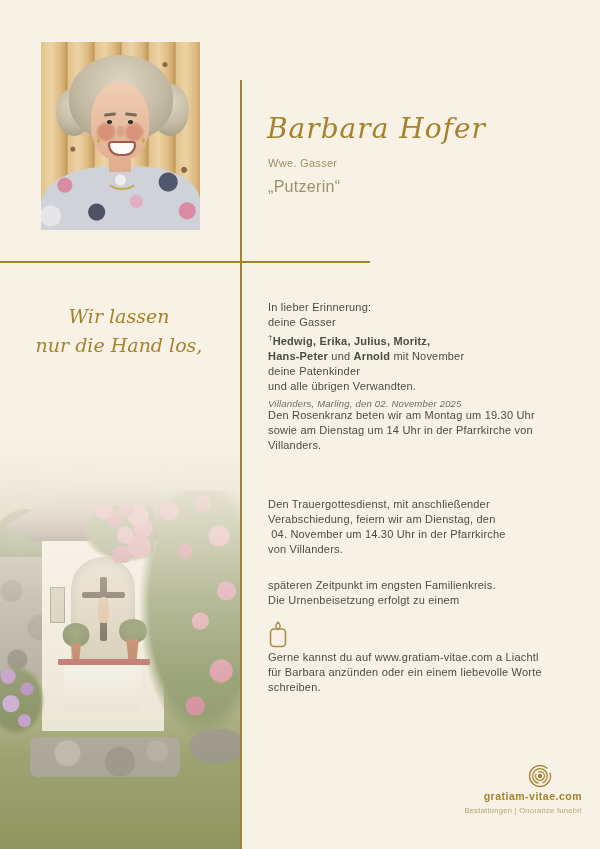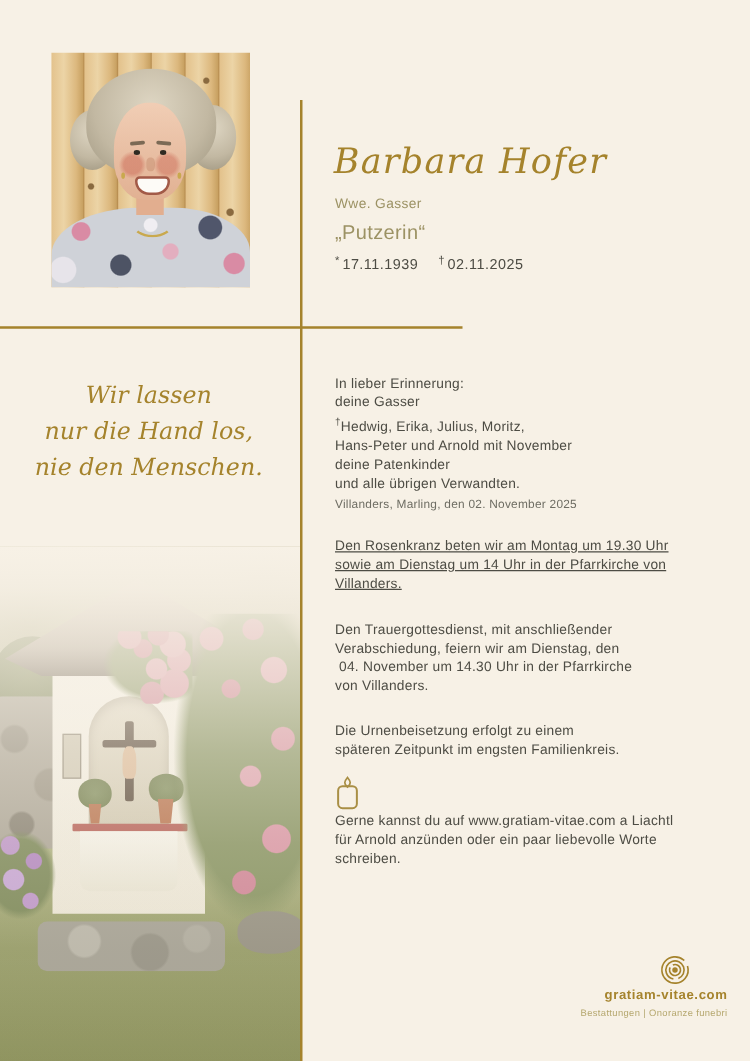--- a/index.html
+++ b/index.html
@@ -58,26 +58,26 @@
   .intro{position:absolute;left:268px;top:78px;font-size:11px;line-height:15px;letter-spacing:.2px;}
   .deceased-name{position:absolute;left:267px;top:112px;font-family:"DejaVu Serif",serif;font-style:italic;
       font-size:28px;color:#a5832c;letter-spacing:1px;}
   .widow{position:absolute;left:268px;top:157px;font-size:11px;color:#9c9264;letter-spacing:.3px;}
   .nickname{position:absolute;left:268px;top:178px;font-size:16px;color:#9c9264;letter-spacing:.3px;}
   .dates{position:absolute;left:268px;top:203px;font-size:11.5px;letter-spacing:.4px;}
   .dates .sym{font-size:9px;vertical-align:4px;margin-right:2px;}
   .dates .gap{display:inline-block;width:16px;}
 
   .family{position:absolute;left:268px;top:300px;font-size:11px;line-height:15px;letter-spacing:.2px;}
-  .family b{font-weight:400;}
+  .family b{font-weight:700;}
   .family sup{font-size:8px;}
-  .dateline{position:absolute;left:268px;top:398px;font-size:9.5px;color:#6e6d63;letter-spacing:.2px;}
+  .dateline{position:absolute;left:268px;top:398px;font-size:9.5px;color:#6e6d63;letter-spacing:.2px;font-style:italic;}
 
   .para{position:absolute;left:268px;font-size:11px;line-height:15px;letter-spacing:.2px;}
-  .p-rosary{top:430px;text-decoration:underline;} .p-service{top:497px;} .p-urn{top:578px;} .p-online{top:650px;}
+  .p-rosary{top:408px;} .p-service{top:497px;} .p-urn{top:578px;} .p-online{top:650px;}
 
   .candle{position:absolute;left:267px;top:620px;}
 
   
   .quote{position:absolute;left:0;top:302px;width:238px;text-align:center;
      font-family:"DejaVu Serif",serif;font-style:italic;font-size:19px;line-height:29px;color:#a5832c;}
 
   
   .shrine{position:absolute;left:0;top:437px;width:240px;height:412px;overflow:hidden;}
   .backdrop{position:absolute;inset:0;
@@ -173,28 +173,24 @@
     <div class="earring earring-l"></div>
     <div class="earring earring-r"></div>
   </div>
 
   <div class="vline"></div>
   <div class="hline"></div>
 
   <div class="deceased-name">Barbara Hofer</div>
   <div class="widow">Wwe. Gasser</div>
   <div class="nickname">„Putzerin“</div>
-  <div class="dates">
-    <span class="sym">*</span><span>17.11.1939</span><span class="gap"></span><span class="sym">†</span><span>02.11.2025</span>
-  </div>
 
   <div class="quote">
     <div>Wir lassen</div>
     <div>nur die Hand los,</div>
-    <div>nie den Menschen.</div>
   </div>
 
   <div class="shrine">
     <div class="backdrop"></div>
     <div class="meadow"></div>
     <div class="hedge"></div>
     <div class="wall"></div>
     <div class="chapel-body"></div>
     <div class="roof"></div>
     <div class="arch"></div>
@@ -232,34 +228,34 @@
     <div class="txtline">sowie am Dienstag um 14 Uhr in der Pfarrkirche von</div>
     <div class="txtline">Villanders.</div>
   </div>
   <div class="para p-service">
     <div class="txtline">Den Trauergottesdienst, mit anschließender</div>
     <div class="txtline">Verabschiedung, feiern wir am Dienstag, den</div>
     <div class="txtline"> 04. November um 14.30 Uhr in der Pfarrkirche</div>
     <div class="txtline">von Villanders.</div>
   </div>
   <div class="para p-urn">
+    <div class="txtline">späteren Zeitpunkt im engsten Familienkreis.</div>
     <div class="txtline">Die Urnenbeisetzung erfolgt zu einem</div>
-    <div class="txtline">späteren Zeitpunkt im engsten Familienkreis.</div>
   </div>
 
   <div class="candle">
     <svg width="22" height="30" viewBox="0 0 22 30">
       <rect x="3.5" y="9" width="15" height="17.5" rx="3.5" fill="none" stroke="#a98f45" stroke-width="1.6"></rect>
       <path d="M11 2 C 13.6 5.2, 14.2 7, 11 9.6 C 7.8 7, 8.4 5.2, 11 2 Z" fill="none" stroke="#a98f45" stroke-width="1.4"></path>
     </svg>
   </div>
 
   <div class="para p-online">
     <div class="txtline">Gerne kannst du auf www.gratiam-vitae.com a Liachtl</div>
-    <div class="txtline">für Arnold anzünden oder ein paar liebevolle Worte</div>
+    <div class="txtline">für Barbara anzünden oder ein einem liebevolle Worte</div>
     <div class="txtline">schreiben.</div>
   </div>
 
   <div class="brand-logo">
     <svg width="26" height="26" viewBox="0 0 26 26">
       <circle cx="13" cy="13" r="10.5" fill="none" stroke="#a5832c" stroke-width="1.3" stroke-dasharray="50 5" transform="rotate(40 13 13)"></circle>
       <circle cx="13" cy="13" r="7.3" fill="none" stroke="#a5832c" stroke-width="1.3" stroke-dasharray="34 4" transform="rotate(160 13 13)"></circle>
       <circle cx="13" cy="13" r="4.4" fill="none" stroke="#a5832c" stroke-width="1.3" stroke-dasharray="20 3" transform="rotate(-60 13 13)"></circle>
       <circle cx="13" cy="13" r="2.2" fill="#a5832c"></circle>
     </svg>

